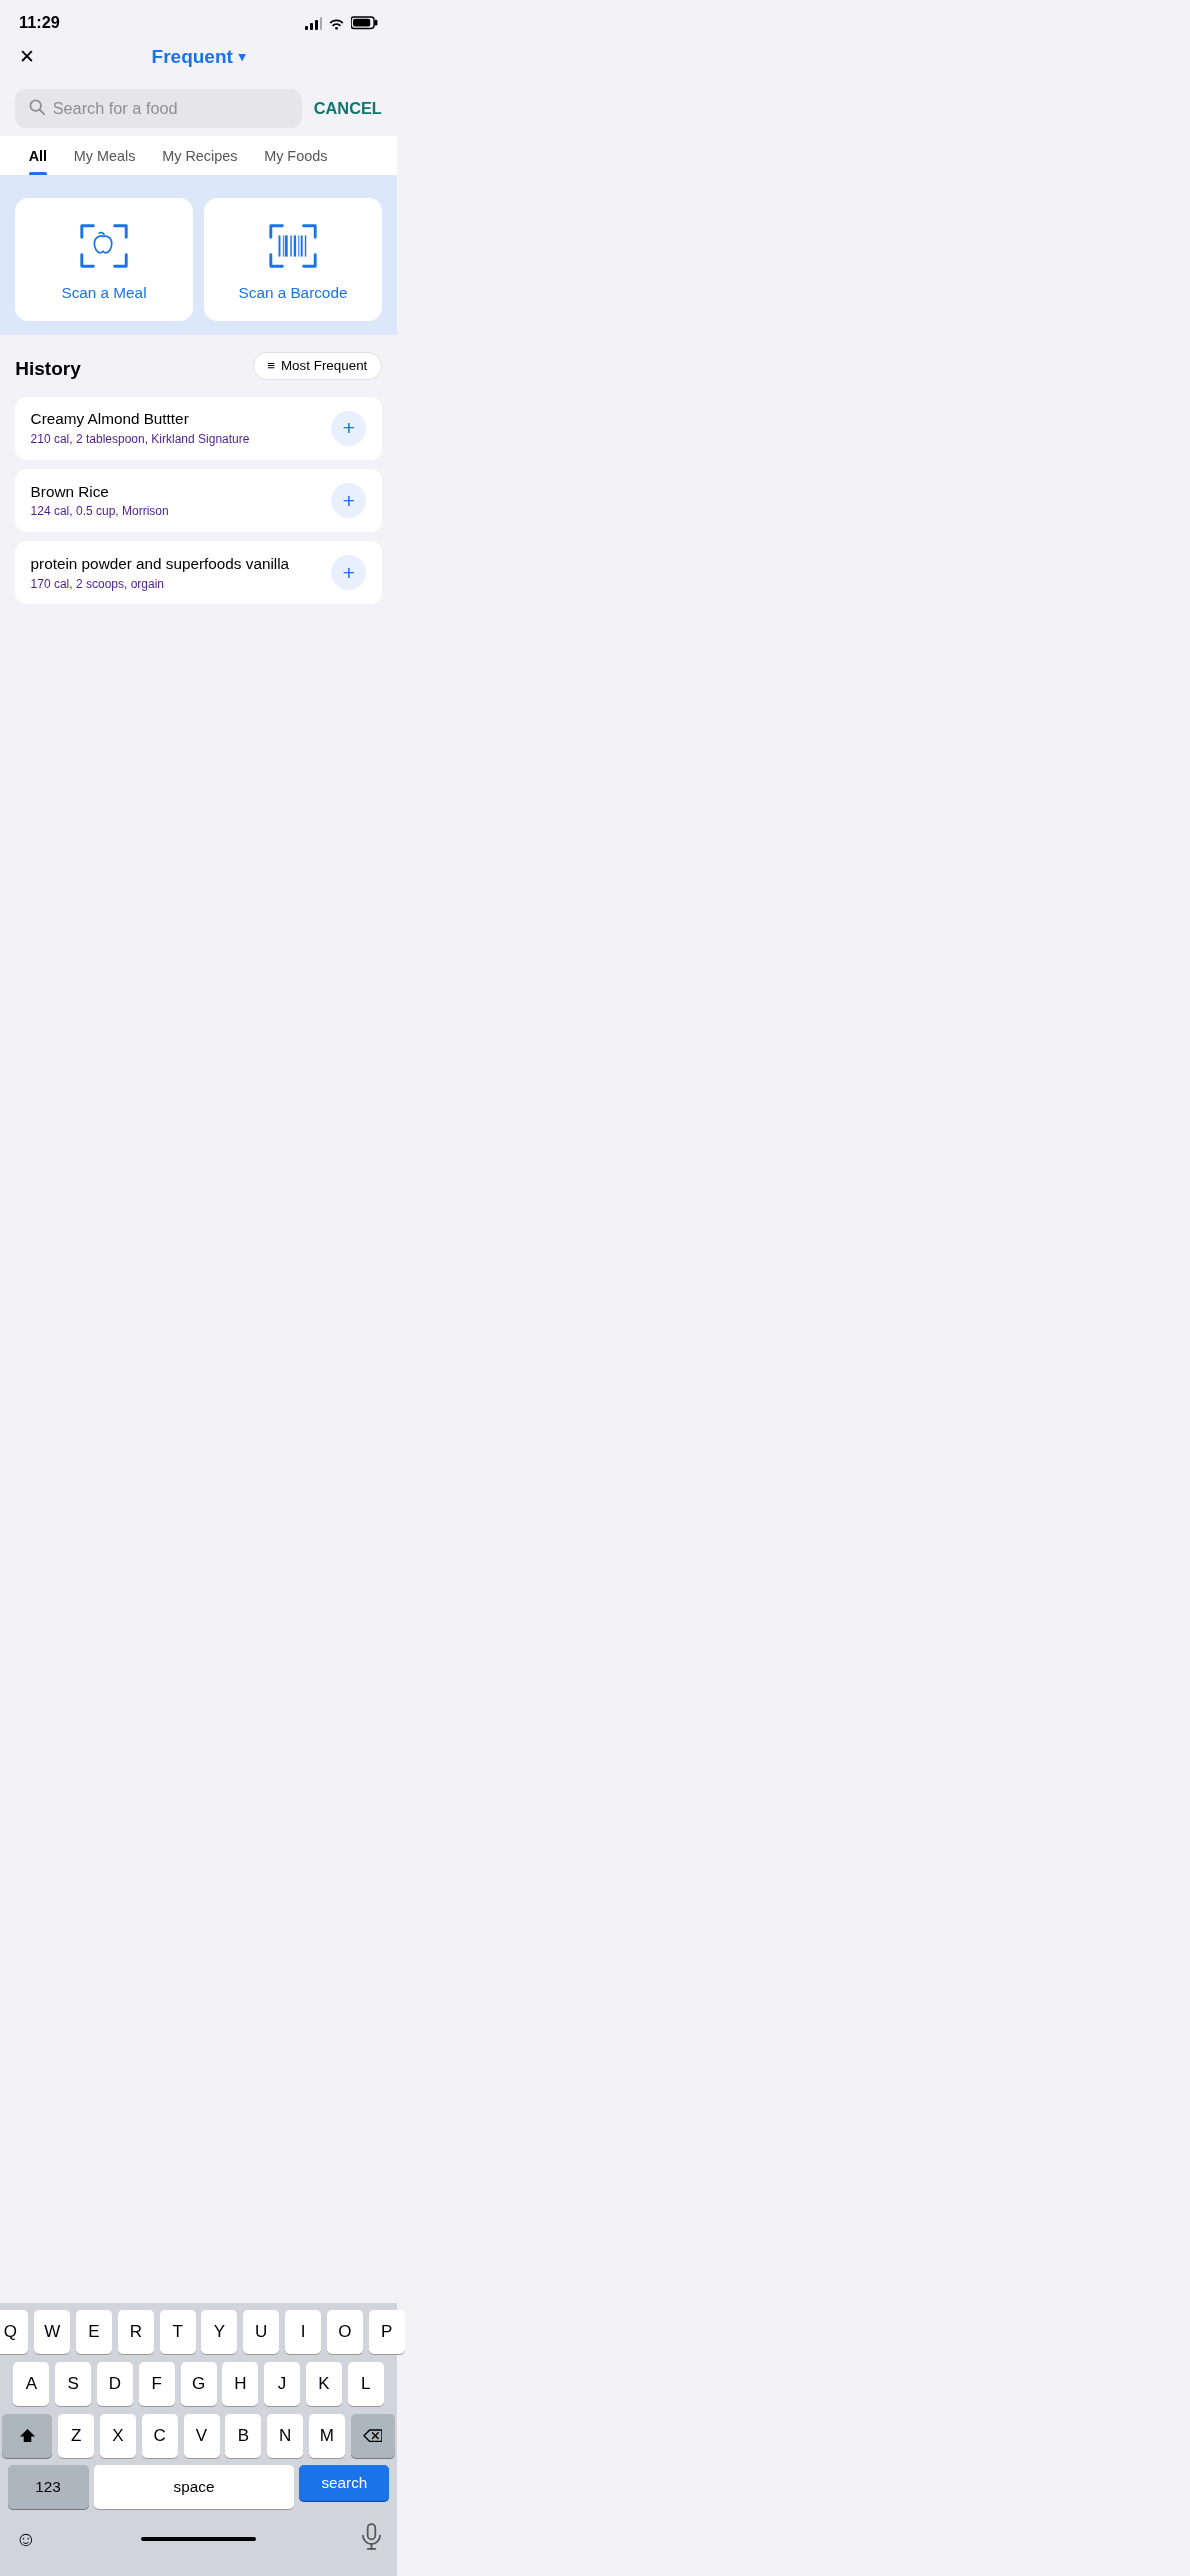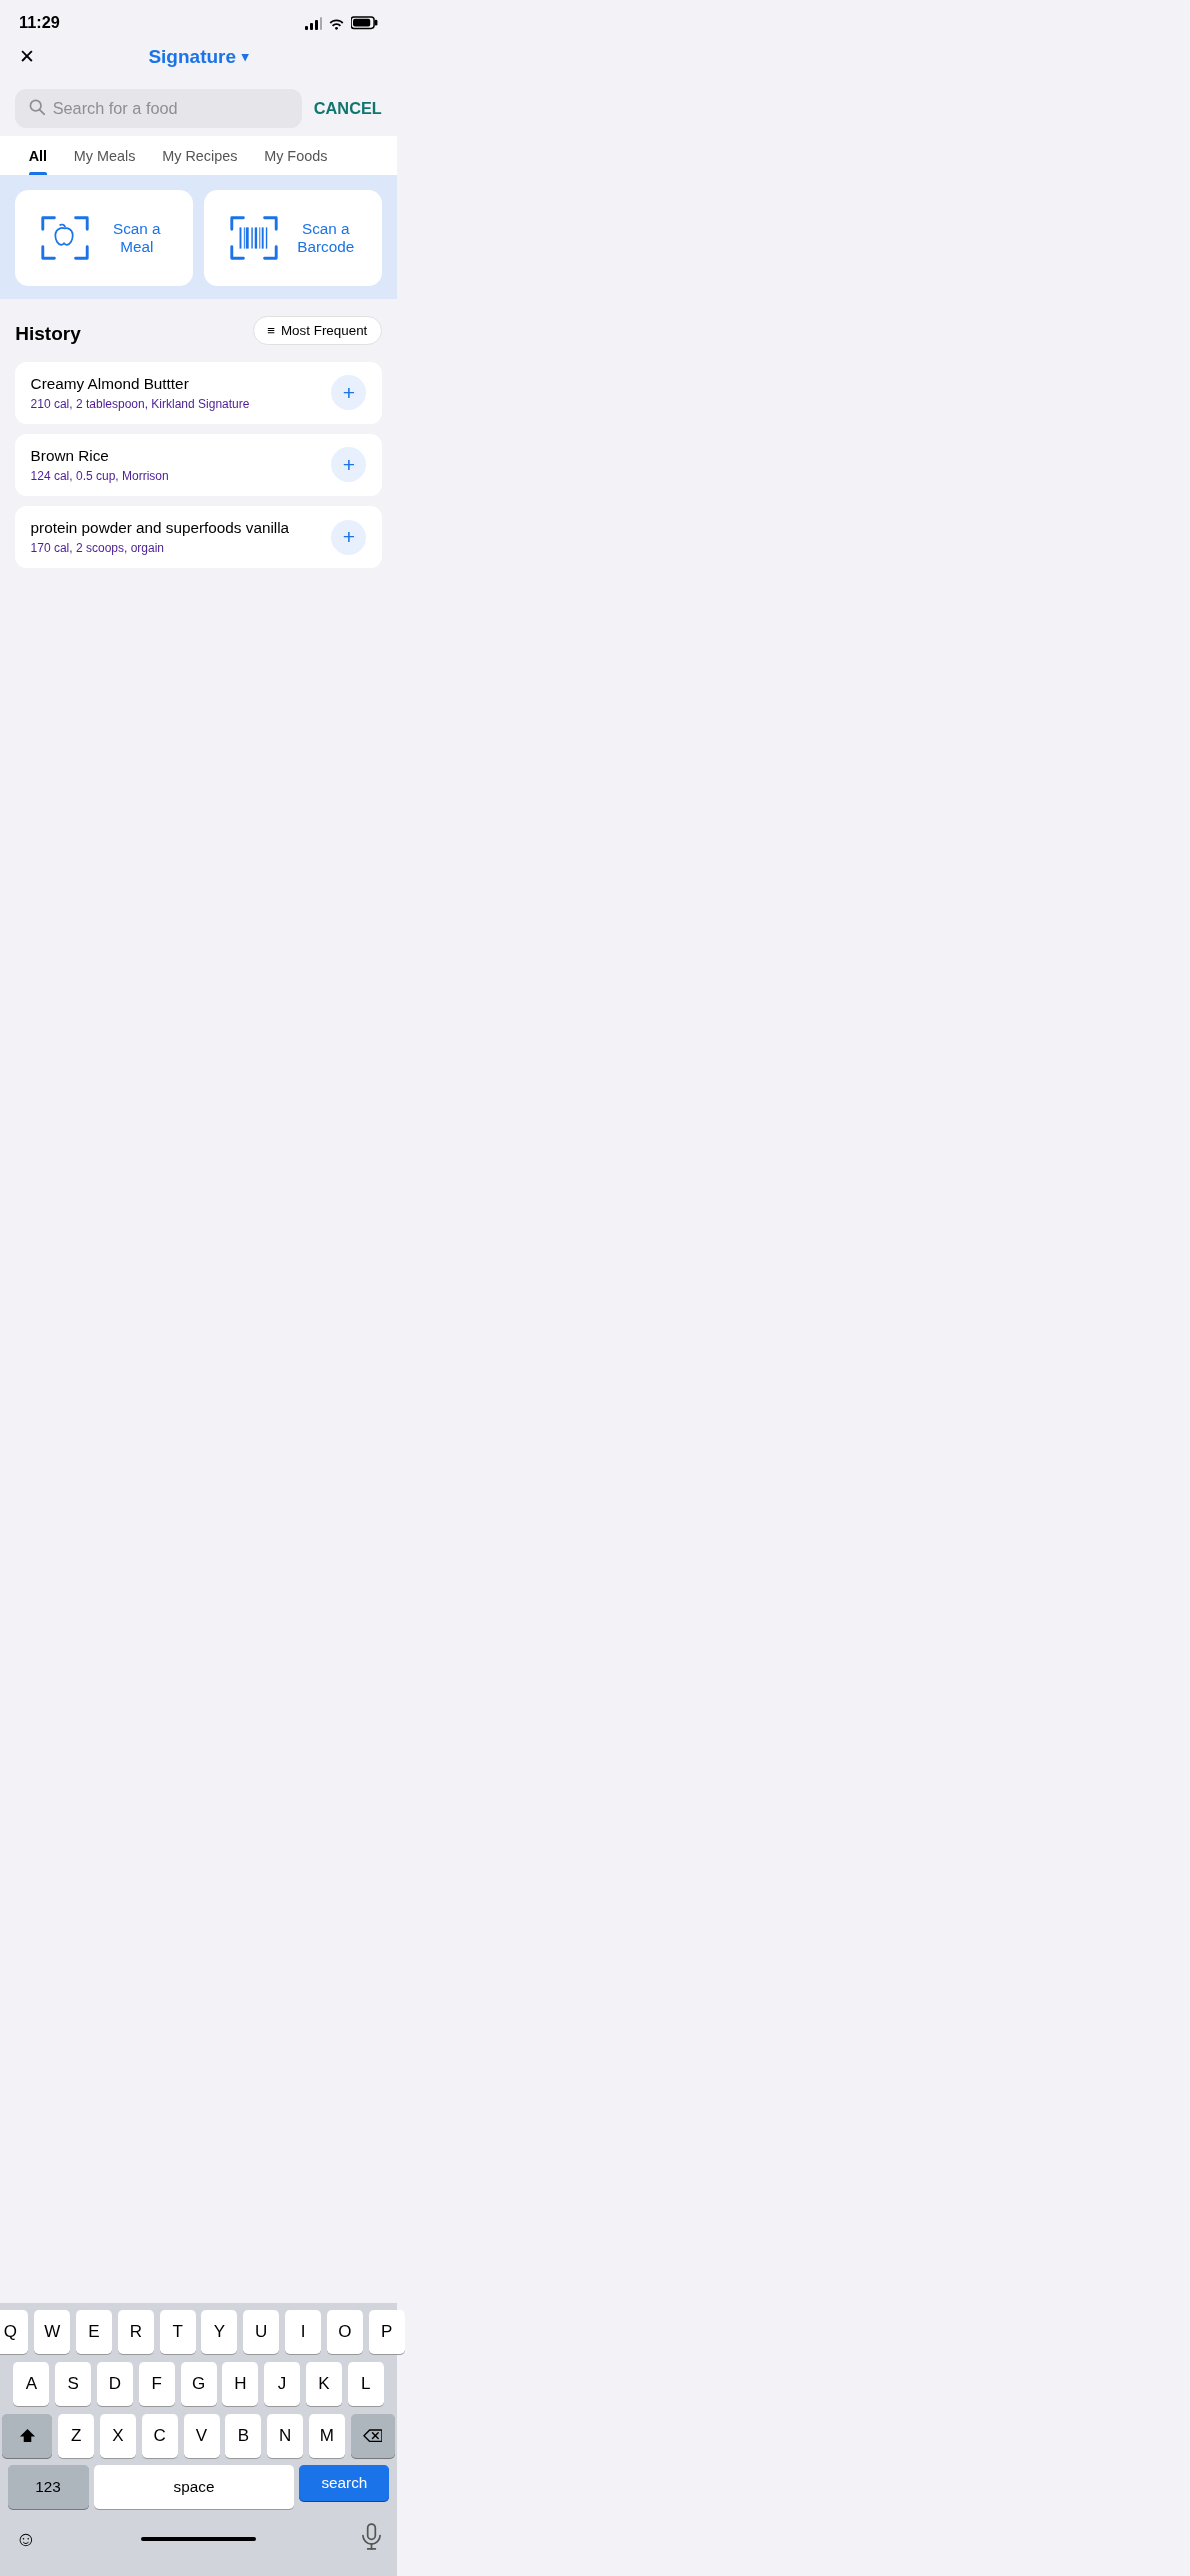--- a/index.html
+++ b/index.html
@@ -159,24 +159,25 @@
       padding: 13.4px 15.3px;
       display: flex;
       gap: 11.5px;
     }
     .scan-card {
       flex: 1;
       background: #fff;
       border-radius: 13.4px;
       padding: 19px 22px;
       display: flex;
-      flex-direction: row;
+      flex-direction: column;
       align-items: center;
       gap: 9.6px;
       cursor: pointer;
+      margin-top: 8px;
     }
     .scan-card-icon {
       width: 58px;
       height: 58px;
       display: flex;
       align-items: center;
       justify-content: center;
     }
     .scan-card-label {
       font-size: 15.3px;
@@ -383,21 +384,21 @@
       <rect x="0" y="1" width="24" height="12" rx="3" ry="3" stroke="#000" stroke-width="1.5" fill="none"></rect>
       <rect x="24.5" y="4" width="3" height="6" rx="1.5" fill="#000"></rect>
       <rect x="2" y="3" width="18" height="8" rx="2" fill="#000"></rect>
     </svg>
   </div>
 </div>
 
 <div class="header">
   <div class="close-btn">✕</div>
   <div class="header-title">
-    <span>Signature</span>
+    <span>Frequent</span>
     <span class="chevron">▾</span>
   </div>
 </div>
 
 <div class="search-container">
   <div class="search-box">
     <span class="search-icon-svg">
       <svg width="16.3" height="16.3" viewBox="0 0 17 17" fill="none">
         <circle cx="7" cy="7" r="5.5" stroke="#8e8e93" stroke-width="1.8"></circle>
         <line x1="11" y1="11" x2="16" y2="16" stroke="#8e8e93" stroke-width="1.8" stroke-linecap="round"></line>

